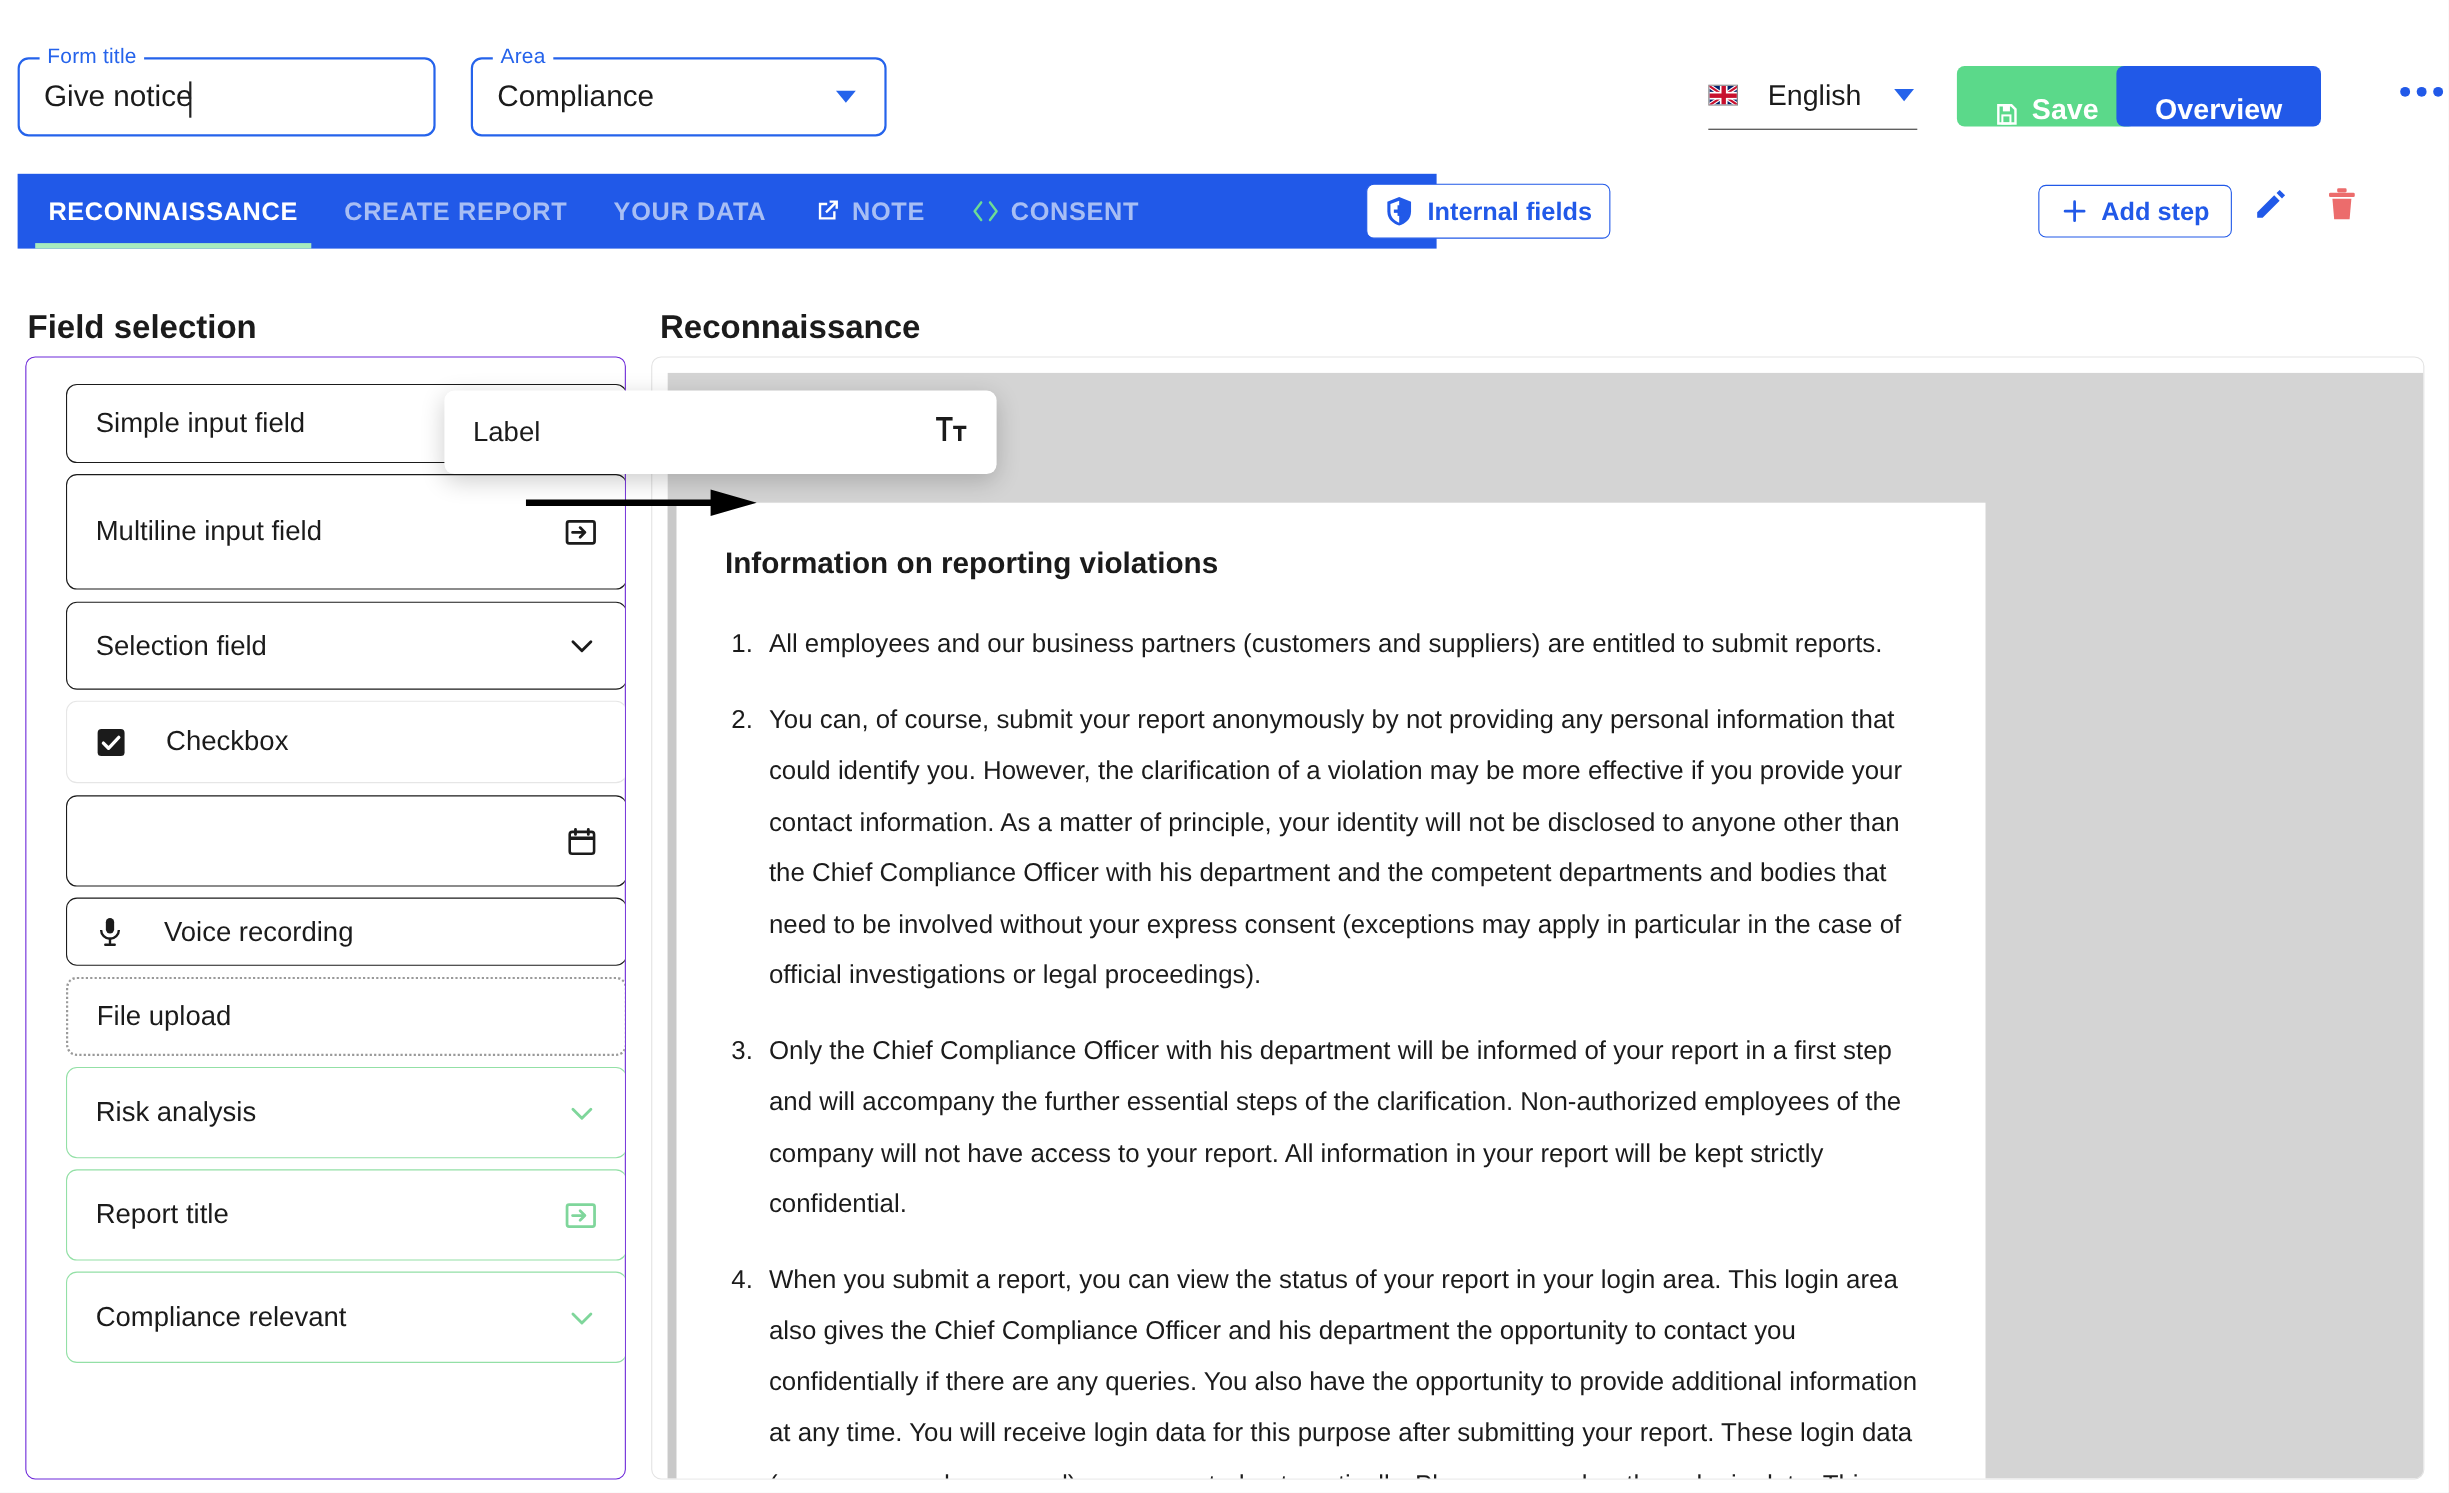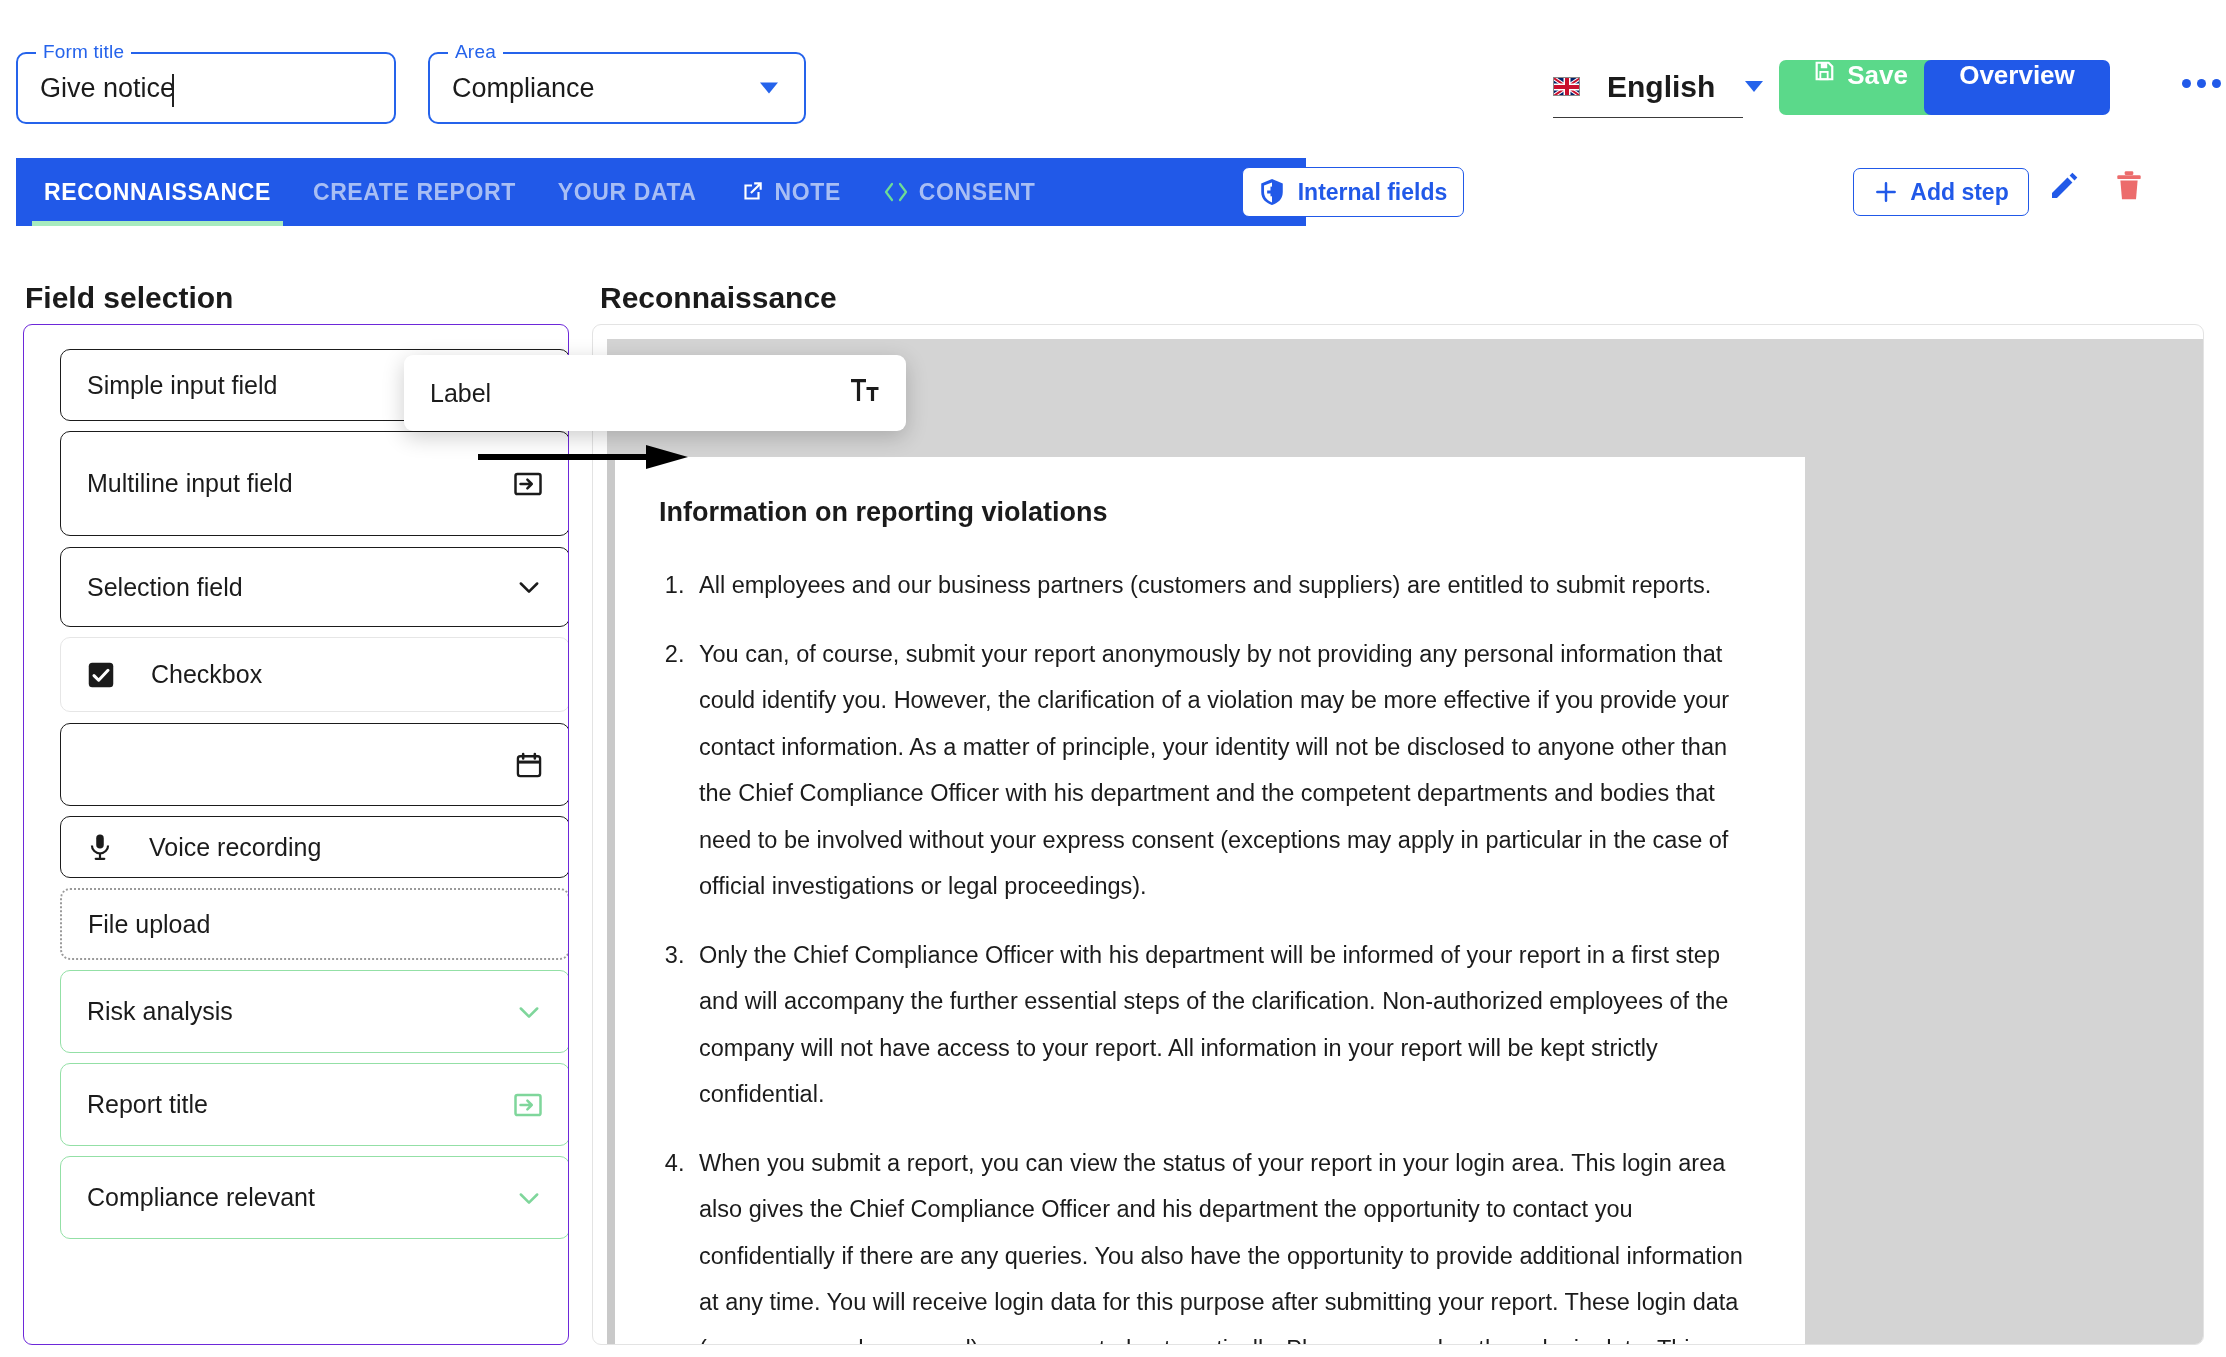--- a/index.html
+++ b/index.html
@@ -58,29 +58,29 @@
   .flag .dr1, .flag .dr2 {
     position: absolute; left: 50%; top: 50%; width: 150%; height: 2px;
     background: #C8102E;
   }
   .flag .dr1 { transform: translate(-50%,-50%) rotate(34deg); }
   .flag .dr2 { transform: translate(-50%,-50%) rotate(-34deg); }
   .flag .cw-h { position: absolute; left: 0; right: 0; top: 50%; height: 7px; transform: translateY(-50%); background: #fff; }
   .flag .cw-v { position: absolute; top: 0; bottom: 0; left: 50%; width: 7px; transform: translateX(-50%); background: #fff; }
   .flag .cr-h { position: absolute; left: 0; right: 0; top: 50%; height: 4px; transform: translateY(-50%); background: #C8102E; }
   .flag .cr-v { position: absolute; top: 0; bottom: 0; left: 50%; width: 4px; transform: translateX(-50%); background: #C8102E; }
-  .lang-label { font-size: 30px; color: #1b1b1b; margin-left: 27px; font-weight: bold; }
+  .lang-label { font-size: 26px; color: #1b1b1b; margin-left: 27px; }
   .lang-caret {
     margin-left: 30px; width: 0; height: 0;
     border-left: 9px solid transparent; border-right: 9px solid transparent;
     border-top: 11px solid #2563EB;
   }
 
   .btn {
-    position: absolute; display: flex; align-items: flex-start; justify-content: center;
+    position: absolute; display: flex; align-items: flex-end; justify-content: center;
     border-radius: 7px; font-size: 26px; font-weight: bold; color: #fff;
     cursor: pointer; border: none;
   }
   .btn-save { left: 1779px; top: 60px; width: 163px; height: 55px; background: #5BD98A; gap: 12px; }
   .btn-overview { left: 1924px; top: 60px; width: 186px; height: 55px; background: #2159E8; }
   .kebab {
     position: absolute; left: 2182px; top: 79px; display: flex; gap: 6px;
   }
   .kebab span { width: 9px; height: 9px; border-radius: 50%; background: #2159E8; display: block; }
 

